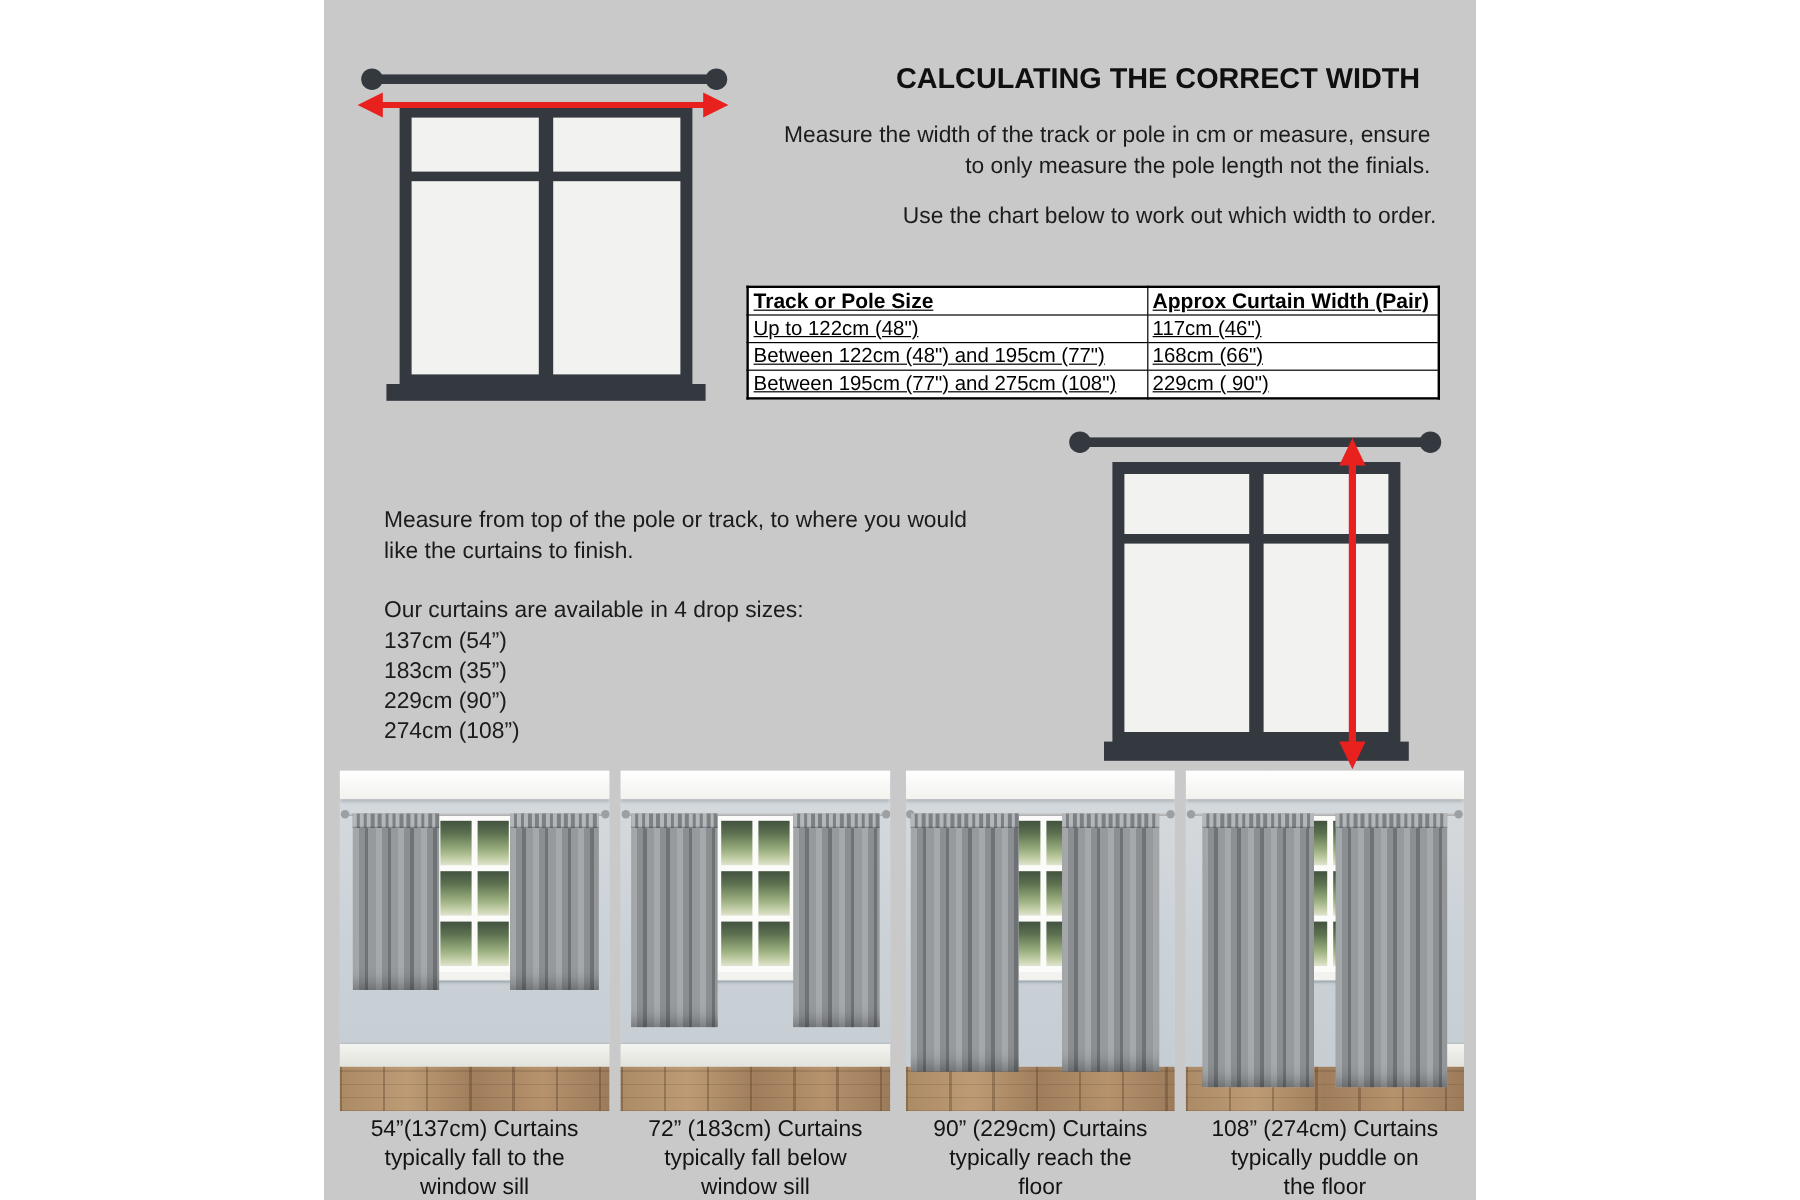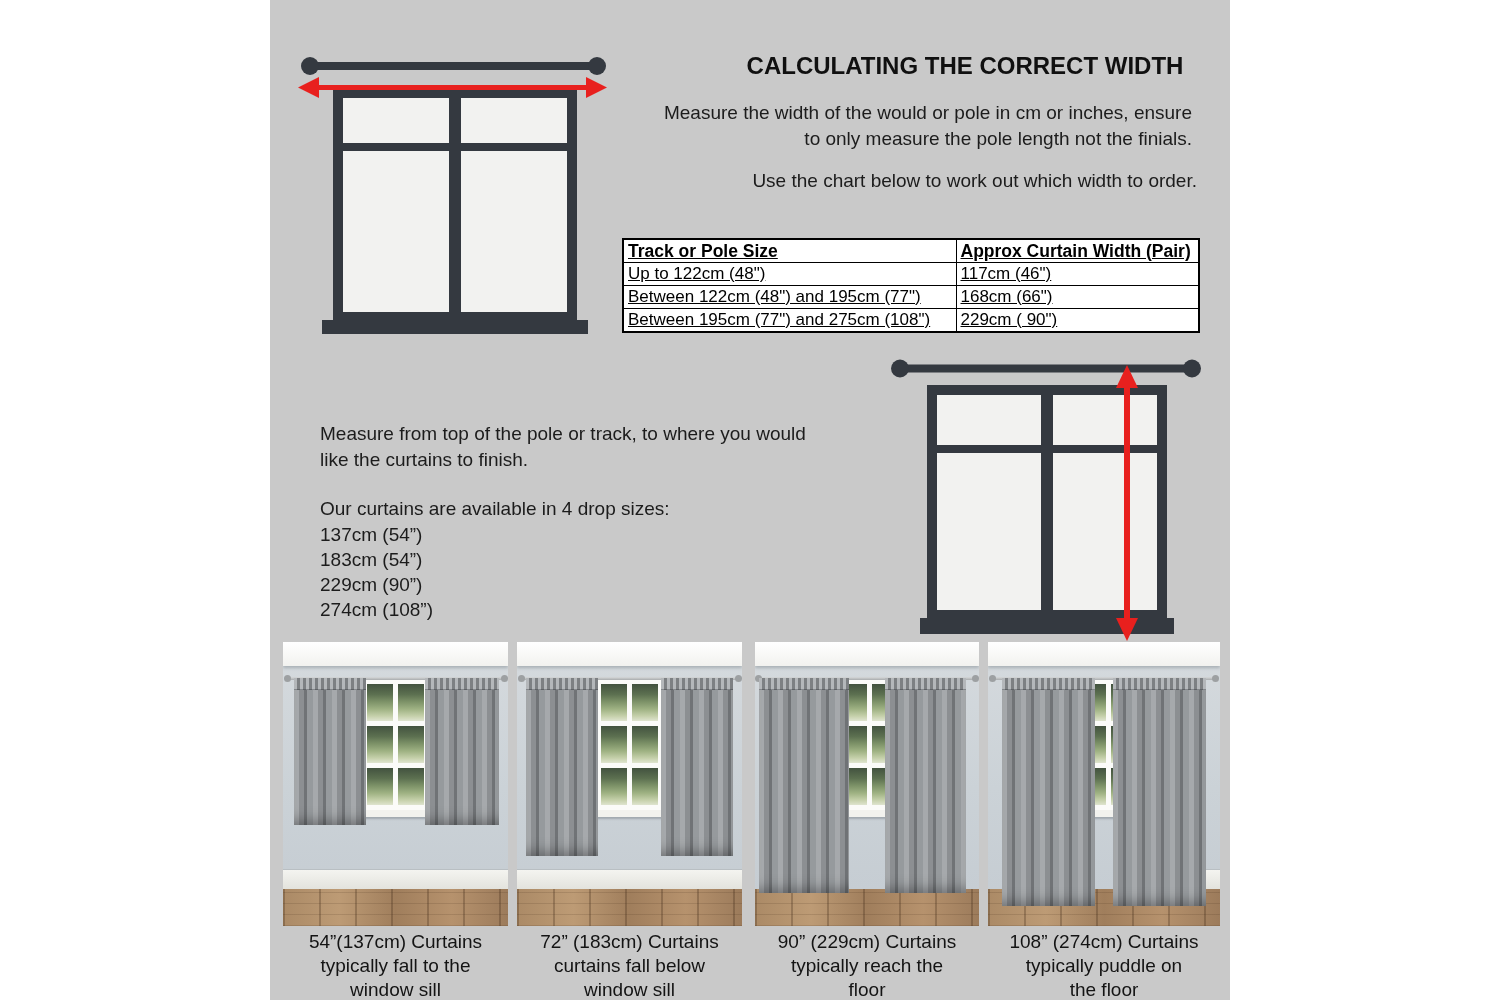--- a/index.html
+++ b/index.html
@@ -129,21 +129,21 @@
       <rect x="52" y="290" width="266" height="14" fill="#343940"></rect>
     </g>
     <g>
       <rect x="46" y="55" width="278" height="5" fill="#e8201e"></rect>
       <polygon points="28,57.5 49,47 49,68" fill="#e8201e"></polygon>
       <polygon points="337,57.5 316,47 316,68" fill="#e8201e"></polygon>
     </g>
   </svg>
 
   <div class="h1 width-title">CALCULATING THE CORRECT WIDTH</div>
-  <div class="copy r-align width-intro-1">Measure the width of the would or pole in cm or inches, ensure</div>
+  <div class="copy r-align width-intro-1">Measure the width of the track or pole in cm or measure, ensure</div>
   <div class="copy r-align chart-hint">Use the chart below to work out which width to order.</div>
   <div class="copy r-align width-intro-2">to only measure the pole length not the finials.</div>
 
   <table class="size-table">
     <colgroup>
         <col class="c1">
         <col class="c2">
       </colgroup>
     <thead>
       <tr>
@@ -164,21 +164,21 @@
         <td>Between 195cm (77") and 275cm (108")</td>
         <td>229cm ( 90")</td>
       </tr>
     </tbody>
   </table>
 
   <div class="copy drop-intro-1">Measure from top of the pole or track, to where you would</div>
   <div class="copy drop-intro-2">like the curtains to finish.</div>
   <div class="copy sizes-head">Our curtains are available in 4 drop sizes:</div>
   <div class="copy size-line-0">137cm (54”)</div>
-  <div class="copy size-line-1">183cm (54”)</div>
+  <div class="copy size-line-1">183cm (35”)</div>
   <div class="copy size-line-2">229cm (90”)</div>
   <div class="copy size-line-3">274cm (108”)</div>
 
   <svg class="diag diag-drop" width="350" height="300" viewBox="0 0 350 300">
     <g>
       <rect x="20" y="14.5" width="292" height="8" fill="#343940"></rect>
       <circle cx="20" cy="18.5" r="9" fill="#343940"></circle>
       <circle cx="312" cy="18.5" r="9" fill="#343940"></circle>
     </g>
     <g>
@@ -267,21 +267,21 @@
     <div class="floor"></div>
   </div>
 
   <div class="caption caption-1">
     <div>54”(137cm) Curtains</div>
     <div>typically fall to the</div>
     <div>window sill</div>
   </div>
   <div class="caption caption-2">
     <div>72” (183cm) Curtains</div>
-    <div>curtains fall below</div>
+    <div>typically fall below</div>
     <div>window sill</div>
   </div>
   <div class="caption caption-3">
     <div>90” (229cm) Curtains</div>
     <div>typically reach the</div>
     <div>floor</div>
   </div>
   <div class="caption caption-4">
     <div>108” (274cm) Curtains</div>
     <div>typically puddle on</div>

